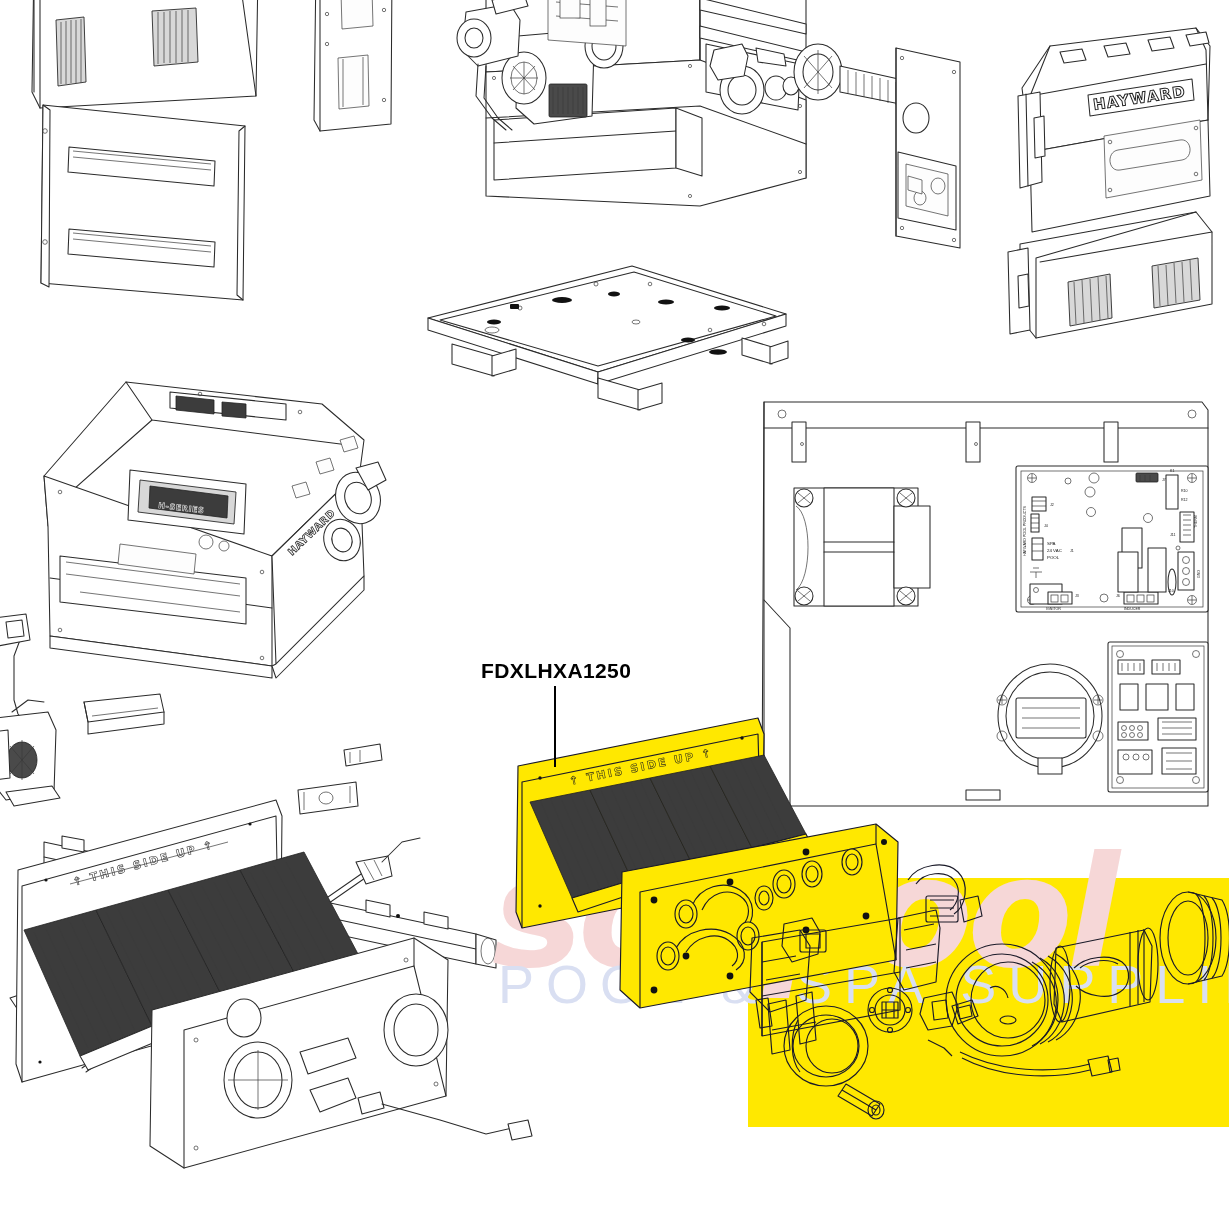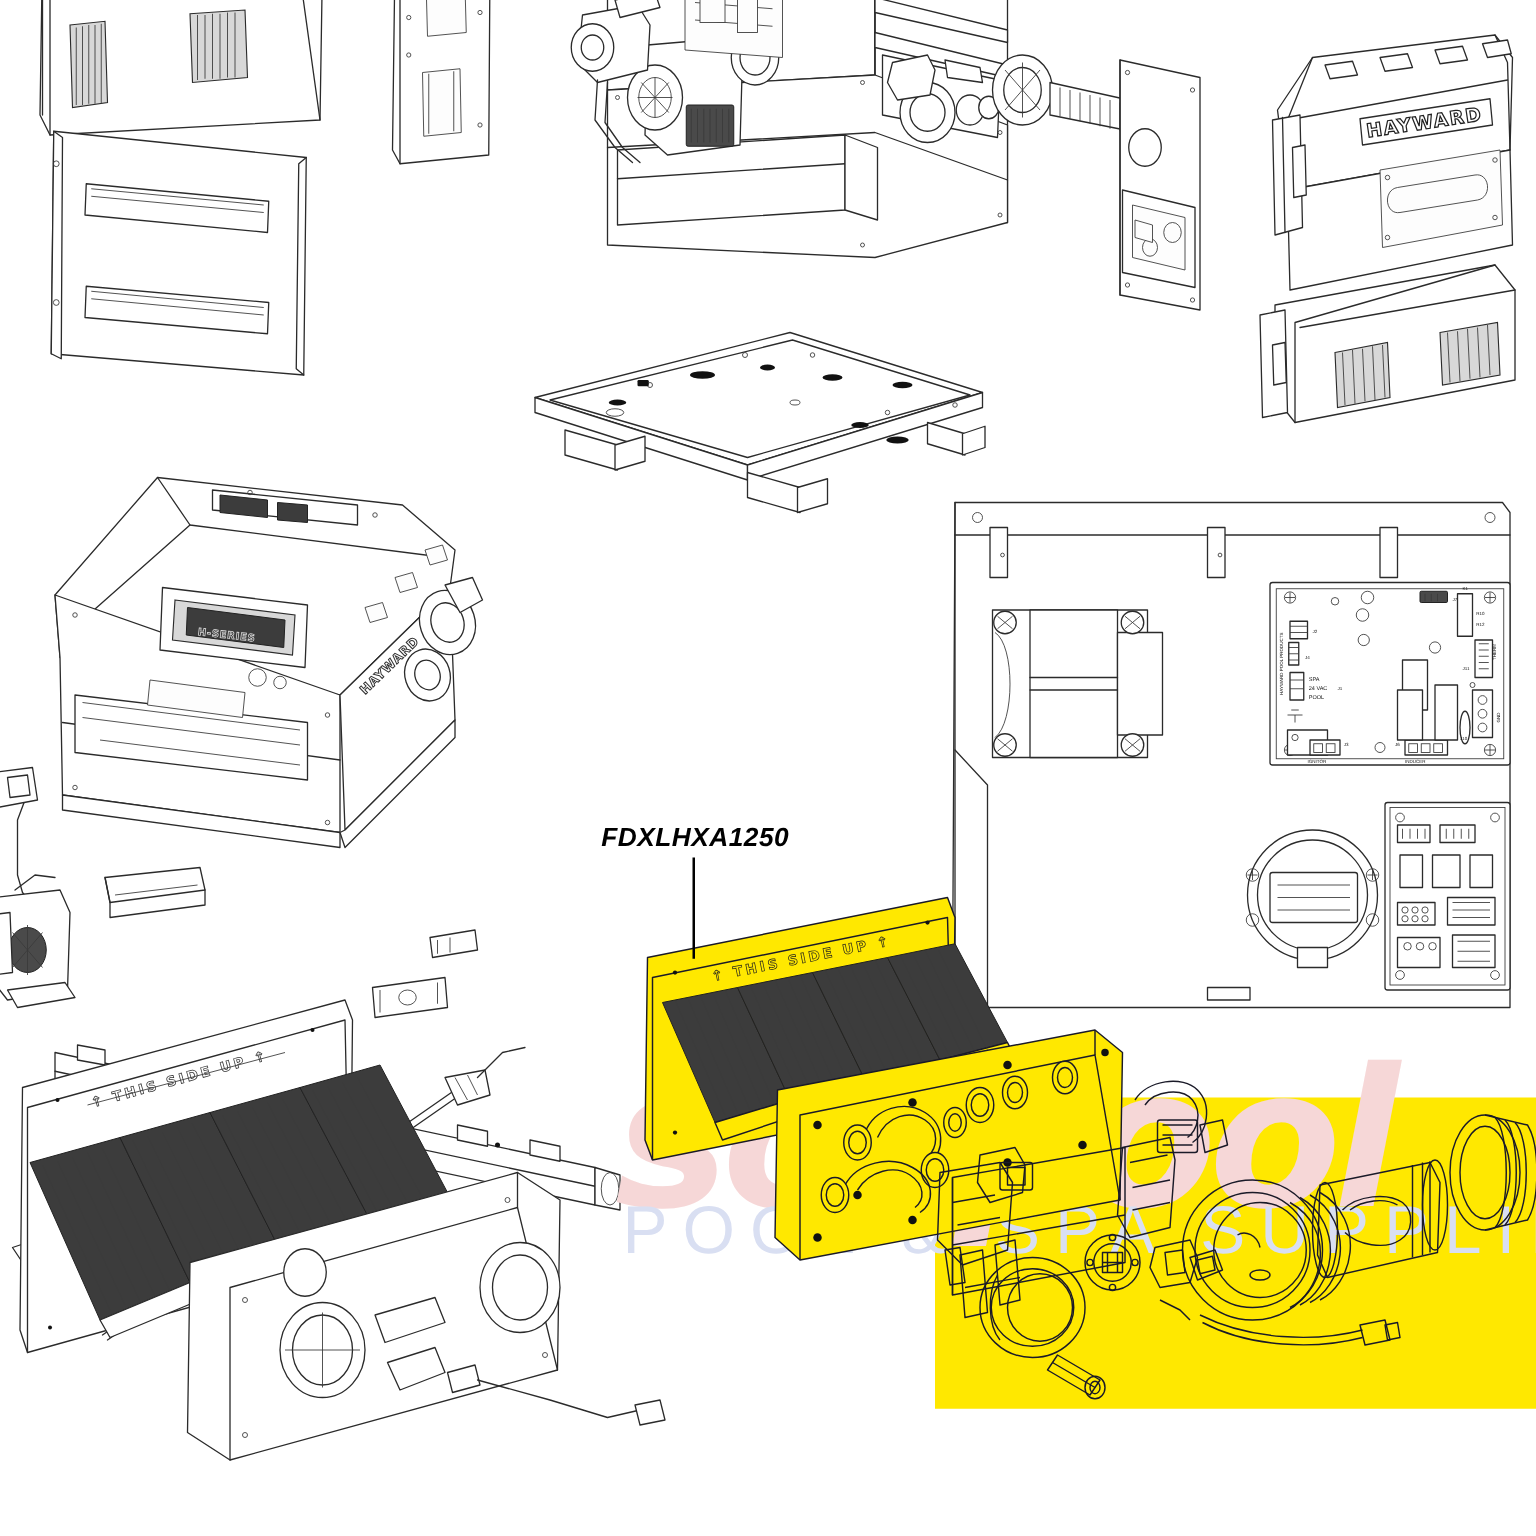--- a/index.html
+++ b/index.html
@@ -61,21 +61,20 @@
     z-index:9;
   }
   #callout-label{
     position:absolute;
     left:481px; top:659px;
     font-size:21px;
     font-weight:700;
     letter-spacing:.4px;
     color:#000;
     white-space:nowrap;
-    font-style:italic;
   }
   #callout-leader{
     position:absolute;
     left:554px; top:686px;
     width:2px; height:81px;
     background:#000;
   }
 
   
   svg.art{position:absolute;left:0;top:0;overflow:visible;}

